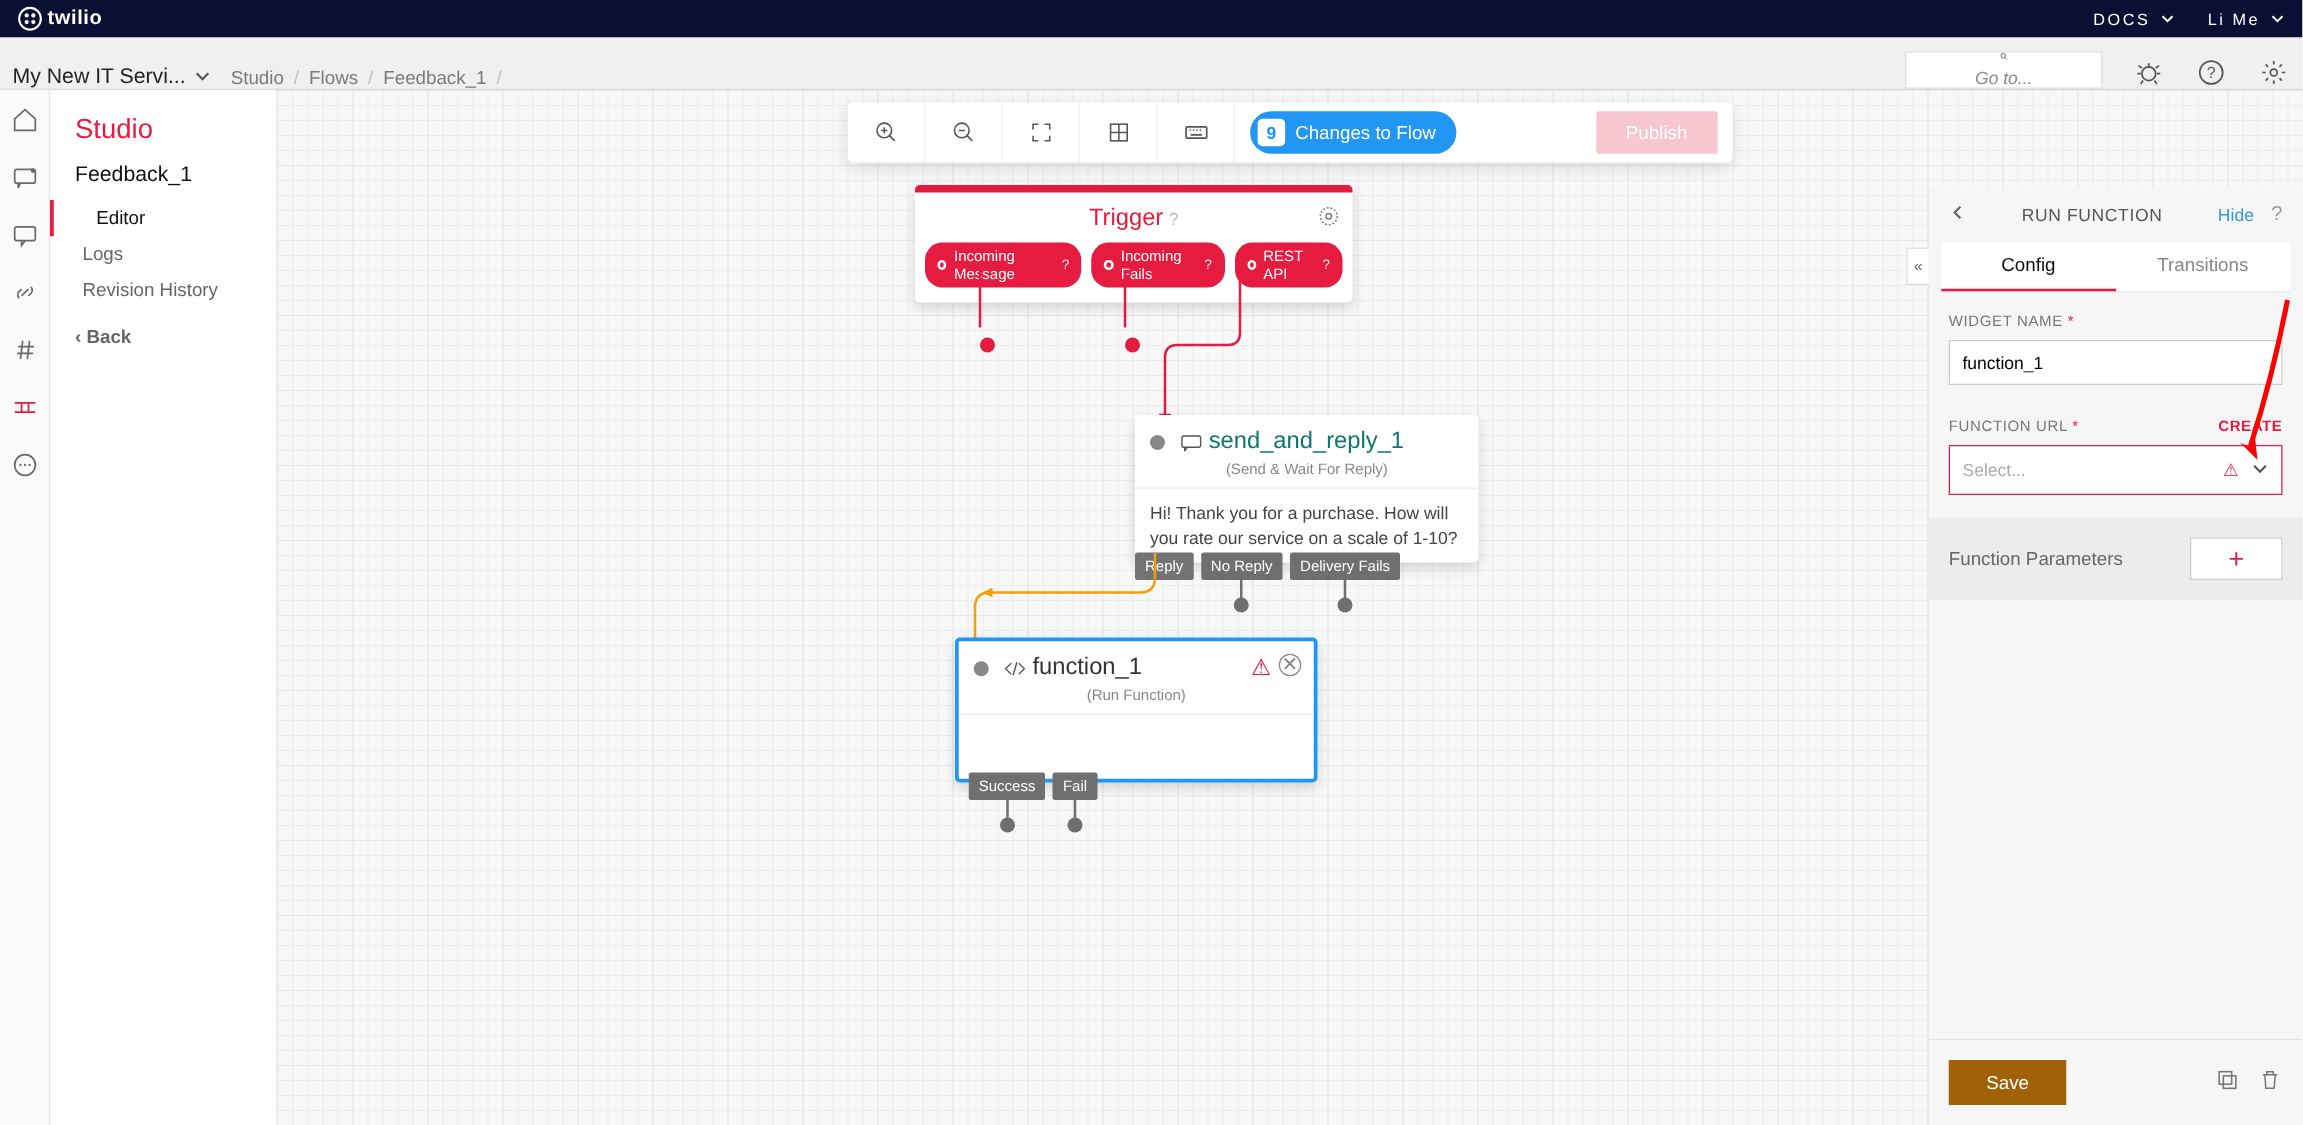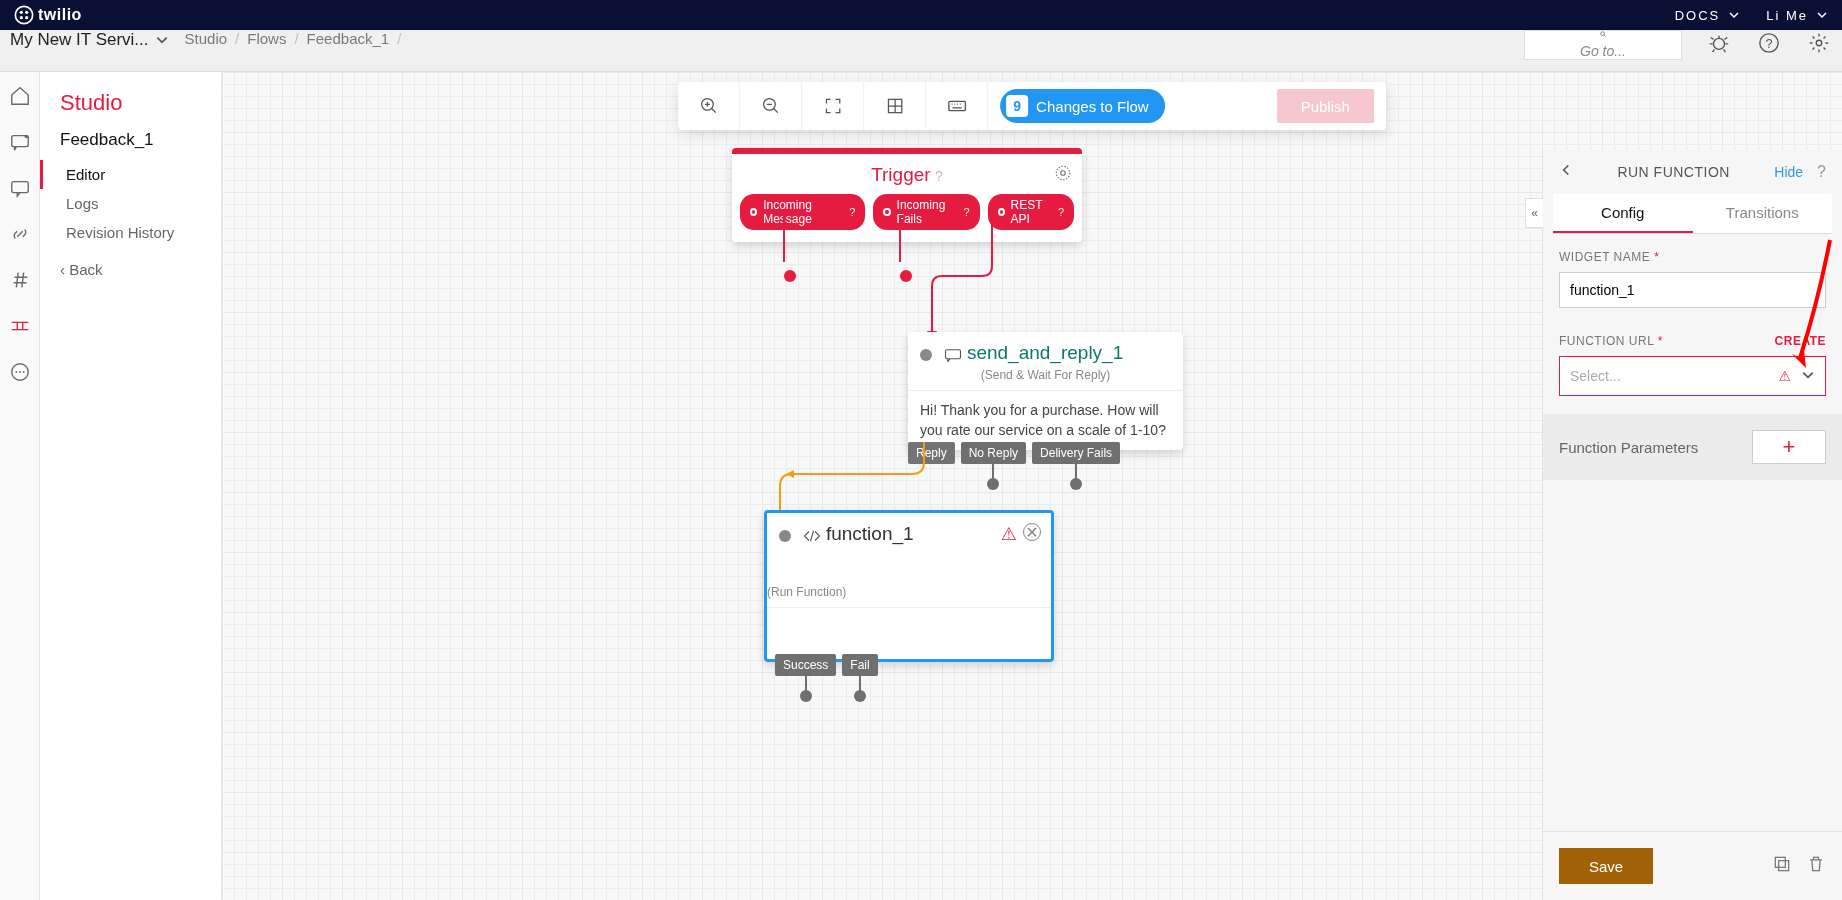--- a/index.html
+++ b/index.html
@@ -7,42 +7,42 @@
 
 
 .topbar { height:30px; background:#0a1033; color:#fff; display:flex; align-items:center; padding:0 14px; }
 .topbar .brand { display:flex; align-items:center; gap:4px; font-weight:700; font-size:16px; letter-spacing:.5px; }
 .topbar .brand svg { width:20px; height:20px; }
 .topbar .spacer { flex:1; }
 .topbar .link { font-size:13px; letter-spacing:2px; display:flex; align-items:center; gap:8px; margin-left:26px; cursor:pointer; }
 .topbar .chev { width:12px; height:12px; }
 
 
-.subbar { height:42px; background:#f0f0f0; border-bottom:1px solid #dcdcdc; display:flex; align-items:flex-start; padding:0 10px; gap:10px; }
+.subbar { height:42px; background:#f0f0f0; border-bottom:1px solid #dcdcdc; display:flex; align-items:flex-end; padding:0 10px; gap:10px; }
 .subbar .project { font-size:17px; color:#222; display:flex; align-items:center; gap:6px; margin-right:6px; }
 .crumbs { display:flex; align-items:center; gap:8px; color:#7a7a7a; font-size:15px; }
 .crumbs .sep { color:#bfbfbf; }
 .subbar .spacer { flex:1; }
 .search { width:158px; height:30px; border:1px solid #dcdcdc; background:#fff; display:flex; align-items:center; padding:0 8px; gap:6px; color:#8a8a8a; font-size:14px;flex-direction:column; }
 .search svg { width:16px; height:16px; }
 .subbar .ico { width:26px; height:26px; display:flex; align-items:center; justify-content:center; color:#555; cursor:pointer; margin-left:14px; }
 
 
 .rail { position:absolute; left:0; top:72px; bottom:0; width:40px; border-right:1px solid #e5e5e5; background:#fafafa; display:flex; flex-direction:column; align-items:center; padding-top:12px; gap:22px; }
 .rail .ritem { width:24px; height:24px; display:flex; align-items:center; justify-content:center; color:#6a6a6a; cursor:pointer; }
 .rail .ritem.active { color:#e51b3f; }
 
 
 .sidebar { position:absolute; left:40px; top:72px; bottom:0; width:182px; border-right:1px solid #e5e5e5; background:#fff; padding:18px 0 0 0; }
 .sidebar h2 { color:#e51b3f; font-weight:400; font-size:22px; padding:0 20px 14px; }
 .sidebar .flowname { font-size:17px; color:#111; padding:0 20px 10px; }
 .sidebar .nav { list-style:none; }
 .sidebar .nav li { font-size:15px; color:#666; padding:6px 20px 6px 26px; cursor:pointer; }
-.sidebar .nav li.active { color:#111; border-left:3px solid #e51b3f; padding-left:23px; }
-.sidebar .back { font-size:15px; color:#666; padding:14px 20px; cursor:pointer; }
+.sidebar .nav li.active { color:#111; border-left:3px solid #e51b3f; padding-left:34px; }
+.sidebar .back { font-size:15px; color:#666; padding:14px 20px; cursor:pointer;font-weight:bold; }
 
 
 .canvas { position:absolute; left:222px; top:72px; right:0; bottom:0; background:#f8f8f8;
   background-image:
    linear-gradient(#e7e7e7 1px,transparent 1px),
    linear-gradient(90deg,#e7e7e7 1px,transparent 1px),
    linear-gradient(#ececec 1px,transparent 1px),
    linear-gradient(90deg,#ececec 1px,transparent 1px);
   background-size:60px 60px,60px 60px,12px 12px,12px 12px;
 }
@@ -81,21 +81,21 @@
 .route .port { width:12px; height:12px; background:#6f6f6f; border-radius:50%; position:absolute; left:50%; transform:translateX(-50%); bottom:-26px; }
 .route .stem { width:2px; height:16px; background:#6f6f6f; position:absolute; left:50%; transform:translateX(-50%); bottom:-16px; }
 
 .funcw { left:542px; top:438px; width:290px; border:3px solid #2196f3; }
 .funcw .head { padding:10px 12px 4px; position:relative; }
 .funcw .head .dot { width:12px; height:12px; background:#888; border-radius:50%; display:inline-block; vertical-align:middle; margin-right:8px; }
 .funcw .head .title { font-size:19px; color:#333; }
 .funcw .head .icons { position:absolute; right:10px; top:10px; display:flex; gap:6px; }
 .funcw .head .err { color:#e51b3f; font-size:18px; }
 .funcw .head .close { color:#888; font-size:16px; border:1.5px solid #888; border-radius:50%; width:18px; height:18px; display:flex; align-items:center; justify-content:center; cursor:pointer; }
-.funcw .sub { color:#888; font-size:12px; padding-bottom:8px;margin-top:36px; }
+.funcw .sub { text-align:center; color:#888; font-size:12px; padding-bottom:8px; }
 .funcw .body { border-top:1px solid #eee; height:52px; }
 .funcw .routes { position:absolute; left:8px; bottom:-17px; display:flex; gap:6px; }
 
 
 .wire { position:absolute; pointer-events:none; }
 
 
 .rpanel { position:absolute; right:0; top:150px; bottom:0; width:300px; background:#f6f6f6; border-left:1px solid #e2e2e2; display:flex; flex-direction:column; }
 .rpanel .collapse { position:absolute; left:-18px; top:48px; width:18px; height:30px; background:#fff; border:1px solid #ddd; border-right:none; display:flex; align-items:center; justify-content:center; color:#666; cursor:pointer; font-size:12px; }
 .rpanel .rhead { height:44px; display:flex; align-items:center; padding:0 16px; gap:10px; }

